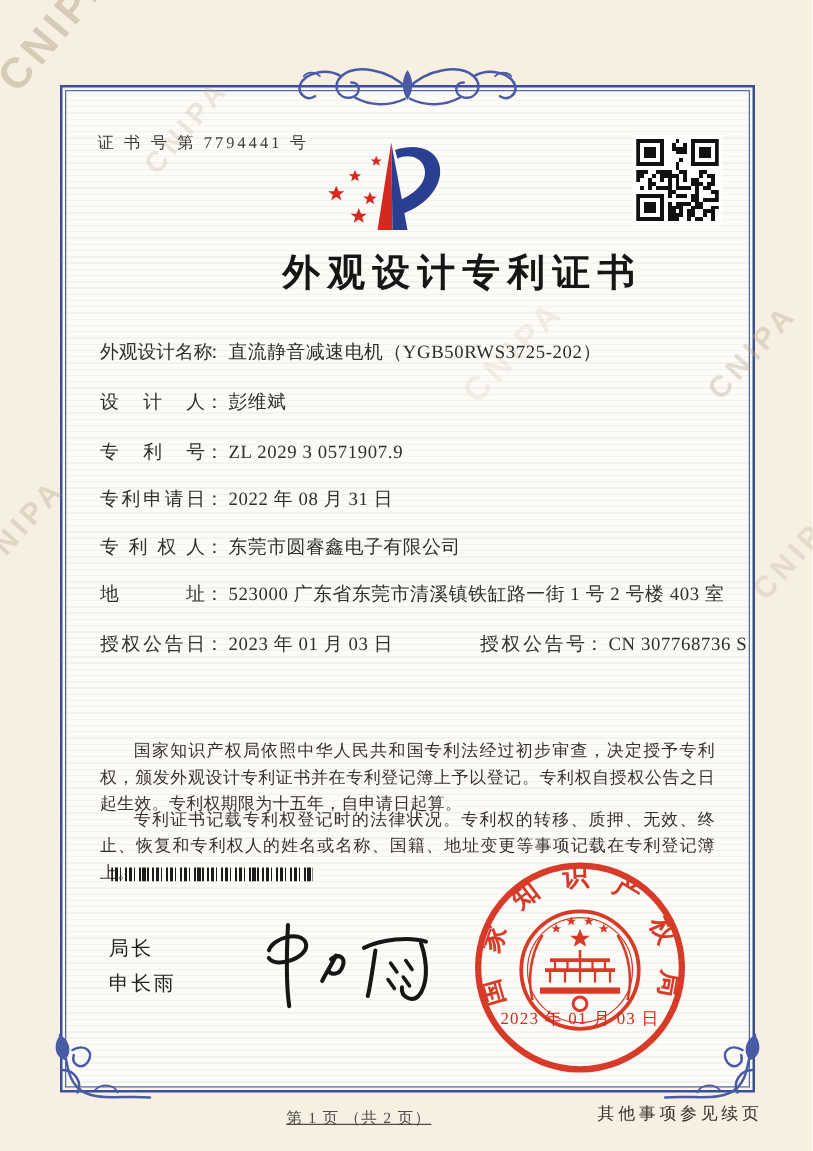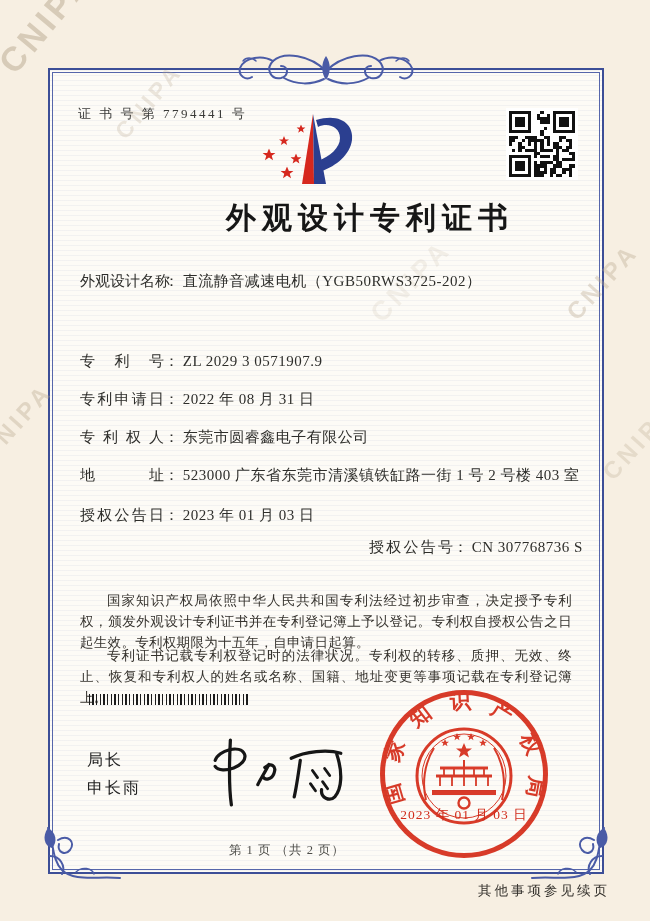--- a/index.html
+++ b/index.html
@@ -33,34 +33,34 @@
   .zt{z-index:4;}
   
   .certno{left:28px;top:35px;font-size:13px;letter-spacing:2.5px;color:#3a3a38;}
   .logo{left:204px;top:40px;}
   .qr{left:456px;top:38px;width:72px;height:72px;background:#fff;padding:3px;box-sizing:border-box;}
   .title{left:0;top:128px;width:100%;text-align:center;font-size:30px;font-weight:700;
          letter-spacing:6px;color:#161616;margin-left:44px;}
   .row{left:30px;width:506px;font-size:15px;color:#2e2e2b;white-space:nowrap;}
   .flabel{display:inline-block;width:84px;text-align:justify;text-align-last:justify;vertical-align:top;}
   .fvalue{letter-spacing:.5px;}
-  .pair2{position:absolute;left:289px;top:0;margin-top:32px;}
+  .pair2{position:absolute;left:304px;top:0;}
   .para{left:30px;width:492px;font-size:13.5px;line-height:21px;color:#35322d;
         text-indent:2em;text-align:justify;letter-spacing:.3px;margin-top:48px;}
   .barcode{left:39px;top:624px;width:161px;height:11px;
     background:repeating-linear-gradient(90deg,#1c1c1c 0 1.5px,transparent 1.5px 3px,
       #1c1c1c 3px 5.5px,transparent 5.5px 7px,#1c1c1c 7px 8px,transparent 8px 11px);}
   .officer{left:37px;top:676px;font-family:"Liberation Sans","DejaVu Sans",sans-serif;
            font-size:16px;color:#222;line-height:28px;letter-spacing:2px;}
   .sig{left:142px;top:664px;}
   .seal{left:324px;top:614px;opacity:.94;mix-blend-mode:multiply;}
   .sealdate{left:324px;top:736px;width:180px;text-align:center;color:#d02b1a;
             font-size:13.5px;letter-spacing:1px;z-index:5;}
-  .pageinfo{left:0;width:474px;text-align:center;top:772px;font-size:12.5px;
-            color:#4c4c48;letter-spacing:1px;}
+  .pageinfo{left:0;width:474px;text-align:center;top:816px;font-size:12.5px;
+            color:#4c4c48;letter-spacing:1px;text-decoration:underline;}
   .flourish-top{left:50%;top:-21px;transform:translateX(-50%);z-index:4;}
   .orn-bl{left:-8px;bottom:-12px;z-index:4;}
   .orn-br{right:-8px;bottom:-12px;z-index:4;transform:scaleX(-1);}
   .footnote{position:absolute;left:40px;top:882px;width:570px;text-align:right;z-index:3;
             font-size:13.5px;color:#34312c;letter-spacing:3px;}
   svg{display:block;}
 </style>
 </head>
 <body>
 
@@ -267,20 +267,24 @@
       <rect x="1" y="15" width="5" height="5" fill="#fff"></rect>
       <rect x="2" y="16" width="3" height="3" fill="#111"></rect>
     </svg>
 
   <div class="ct title">外观设计专利证书</div>
 
   <div class="ct row" style="top:202px">
     <span class="flabel">外观设计名称</span><span>：</span>
     <span class="fvalue">直流静音减速电机（YGB50RWS3725-202）</span>
   </div>
+  <div class="ct row" style="top:242px">
+    <span class="flabel">设计人</span><span>：</span>
+    <span class="fvalue">彭维斌</span>
+  </div>
   <div class="ct row" style="top:282px">
     <span class="flabel">专利号</span><span>：</span>
     <span class="fvalue">ZL 2029 3 0571907.9</span>
   </div>
   <div class="ct row" style="top:320px">
     <span class="flabel">专利申请日</span><span>：</span>
     <span class="fvalue">2022 年 08 月 31 日</span>
   </div>
   <div class="ct row" style="top:358px">
     <span class="flabel">专利权人</span><span>：</span>

